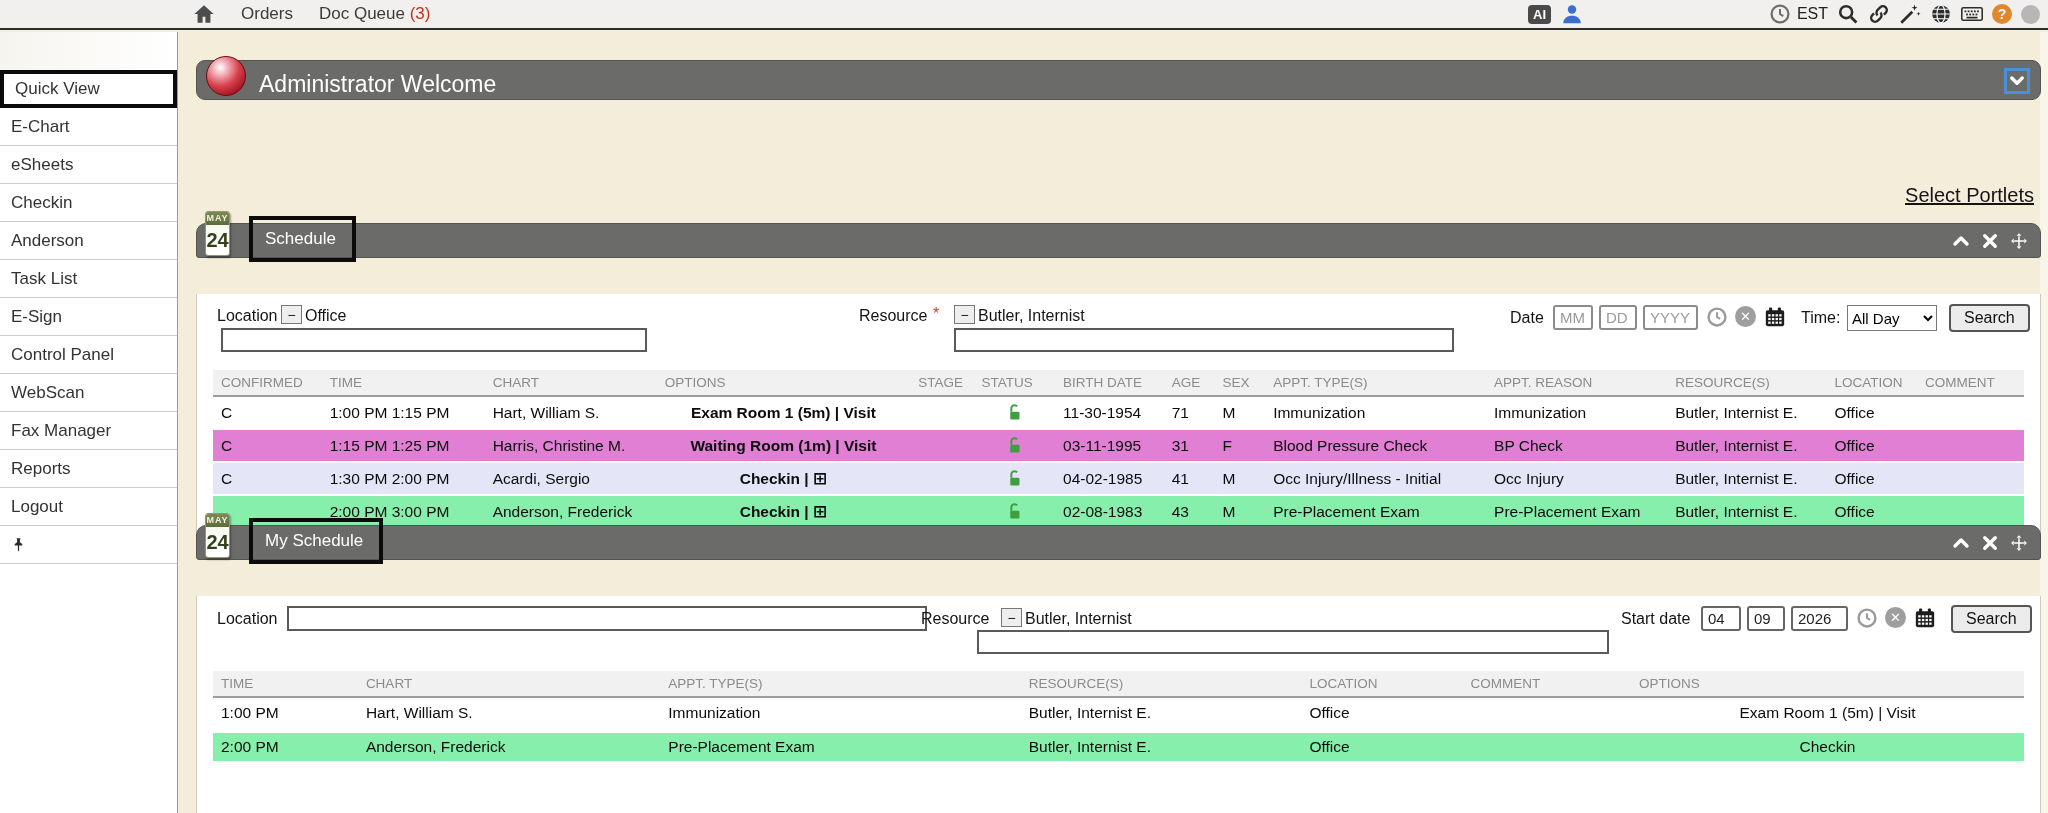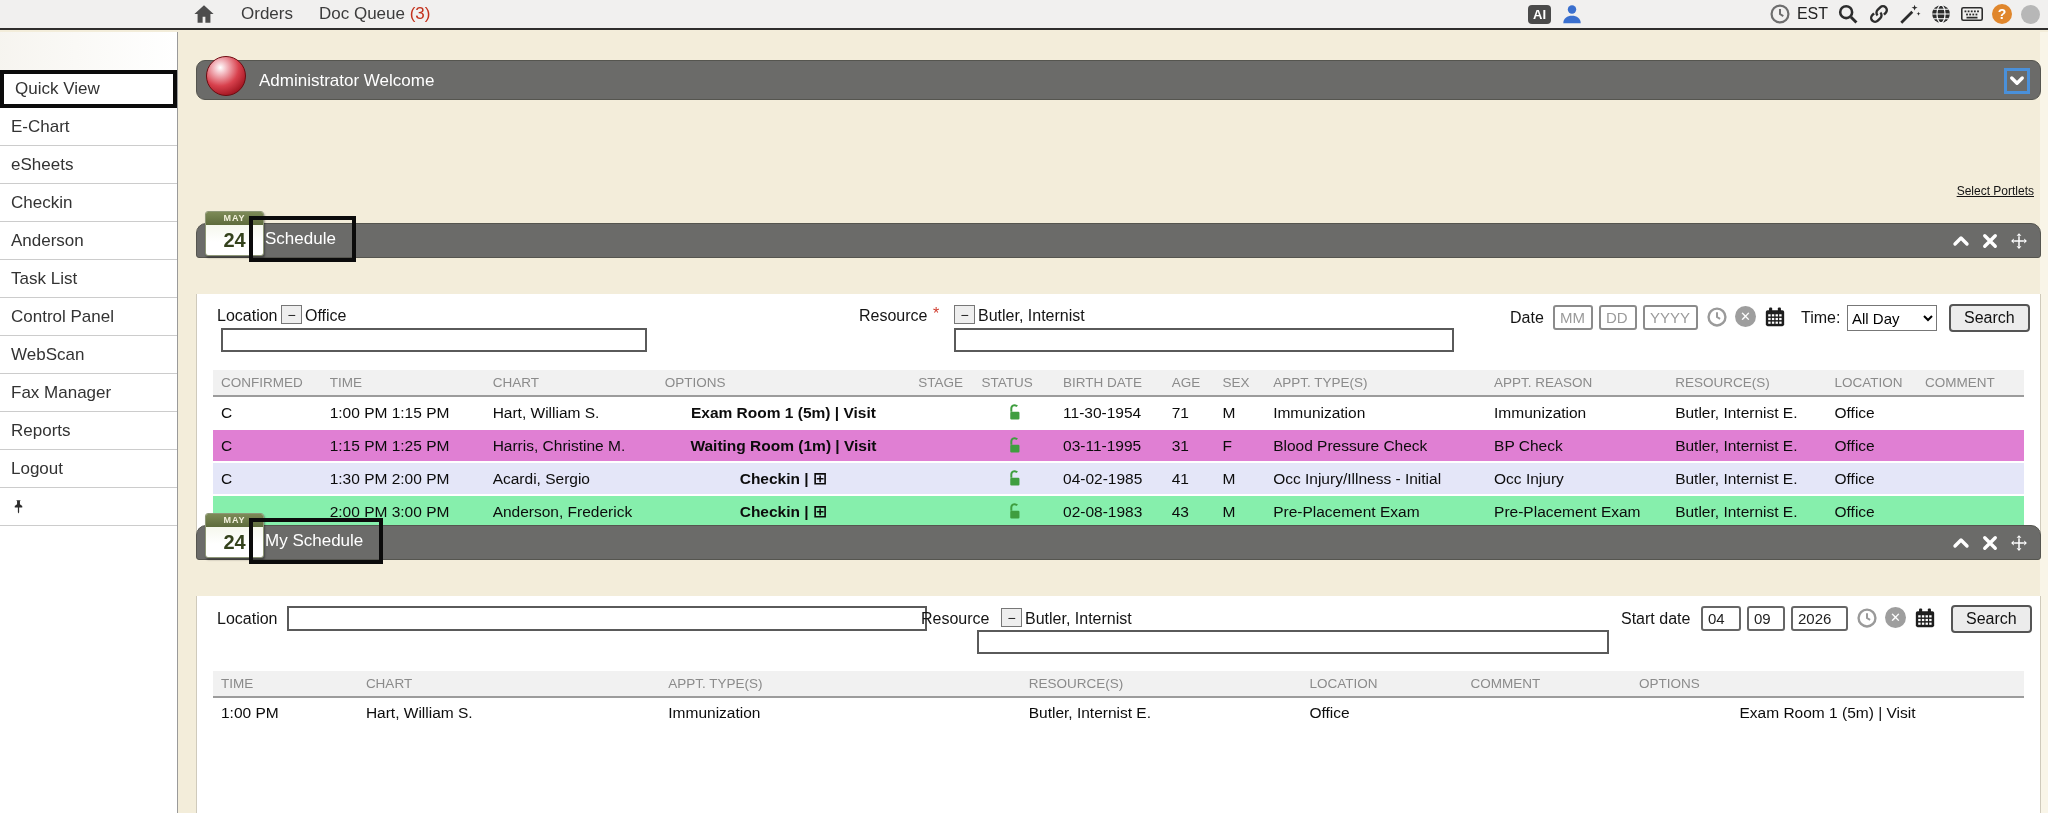--- a/index.html
+++ b/index.html
@@ -26,32 +26,32 @@
   .side-item.selected { border:4px solid #0b0b0b; line-height:30px; }
   .pin-item { height:38px; display:flex; align-items:center; padding-left:11px; border-bottom:1px solid #ccc; }
   .pin-ic { width:15px; height:15px; }
 
   
   .main { position:absolute; left:179px; top:32px; width:1869px; height:781px; background:#f3edda; }
   .right-strip { position:absolute; right:0; top:0; width:8px; height:100%; background:#f9f5e8; }
 
   
   .welcome { position:absolute; left:17px; top:28px; width:1845px; height:40px; background:#6b6b69; border-radius:9px; border:1px solid #55554f; }
-  .welcome-title { position:absolute; left:62px; top:10px; color:#fff; font-size:17px; }
+  .welcome-title { position:absolute; left:62px; top:10px; color:#fff; font-size:23px; }
   .red-ball { position:absolute; left:9px; top:-5px; width:40px; height:40px; border-radius:50%;
     background:radial-gradient(circle at 35% 28%, #ffffff 0%, #f3b9c0 18%, #d8414d 50%, #a31722 78%, #7c0d14 100%); border:1px solid #6e0a10; }
   .welcome-chev { position:absolute; right:10px; top:7px; width:26px; height:26px; border:3px solid #4a90d9; background:transparent; display:flex; align-items:center; justify-content:center; cursor:pointer; }
   .welcome-chev svg { width:18px; height:18px; }
 
-  .select-portlets { position:absolute; top:152px; right:14px; font-size:12px; color:#141414; text-decoration:underline; cursor:pointer; }
+  .select-portlets { position:absolute; top:152px; right:14px; font-size:20px; color:#141414; text-decoration:underline; cursor:pointer; }
 
   
   .portlet { position:absolute; left:17px; width:1845px; }
   .portlet-hd { position:relative; height:35px; background:#6b6b69; border-radius:10px 10px 3px 3px; border:1px solid #55554f; }
-  .cal-icon { position:absolute; left:8px; top:-13px; width:59px; height:45px; background:linear-gradient(180deg,#eef2e0 0%,#ffffff 70%); border:1px solid #8e9777; border-radius:3px; box-shadow:1px 2px 2px rgba(0,0,0,.35); overflow:hidden; }
+  .cal-icon { position:absolute; left:8px; top:-13px; width:25px; height:45px; background:linear-gradient(180deg,#eef2e0 0%,#ffffff 70%); border:1px solid #8e9777; border-radius:3px; box-shadow:1px 2px 2px rgba(0,0,0,.35); overflow:hidden; }
   .cal-icon .cal-month { display:block; background:linear-gradient(180deg,#7d8a57,#5d6b3c); color:#f3f1dd; font-size:9px; font-weight:bold; text-align:center; height:13px; line-height:13px; letter-spacing:1px; }
   .cal-icon .cal-day { display:block; text-align:center; font-size:20px; font-weight:bold; color:#34421c; line-height:30px; }
   .title-box { position:absolute; left:52px; top:-8px; border:4px solid #0b0b0b; color:#fff; font-size:17px; padding:9px 16px 9px 12px; }
   .hd-controls { position:absolute; right:12px; top:8px; display:flex; gap:11px; }
   .hd-controls svg { width:18px; height:18px; cursor:pointer; }
   .portlet-bd { position:relative; background:#fff; border:1px solid #cfcabb; border-top:0;margin-top:36px; }
 
   
   .flabel { position:absolute; font-size:16px; color:#141414; }
   .req { color:#d03c2e; font-size:16px; }
@@ -146,20 +146,21 @@
 </div>
 
 <div class="sidebar">
   <div class="logo-area"></div>
   <div class="side-item selected">Quick View</div>
   <div class="side-item">E-Chart</div>
   <div class="side-item">eSheets</div>
   <div class="side-item">Checkin</div>
   <div class="side-item">Anderson</div>
   <div class="side-item">Task List</div>
+  <div class="side-item">E-Sign</div>
   <div class="side-item">Control Panel</div>
   <div class="side-item">WebScan</div>
   <div class="side-item">Fax Manager</div>
   <div class="side-item">Reports</div>
   <div class="side-item">Logout</div>
   <div class="pin-item">
     <svg class="pin-ic" viewBox="0 0 24 24" fill="#2c2c2c">
         <path d="M15.5 2h-7l1.2 1.5v5L6 11v2.5h5V21l1 2 1-2v-7.5h5V11l-3.7-2.5v-5z"></path>
       </svg>
   </div>
@@ -451,17 +452,26 @@
         <tbody>
           <tr class="hl-white">
             <td>1:00 PM</td>
             <td>Hart, William S.</td>
             <td>Immunization</td>
             <td>Butler, Internist E.</td>
             <td>Office</td>
             <td></td>
             <td class="opt-n">Exam Room 1 (5m) | Visit</td>
           </tr>
+          <tr class="hl-cyan">
+            <td>2:00 PM</td>
+            <td>Anderson, Frederick</td>
+            <td>Pre-Placement Exam</td>
+            <td>Butler, Internist E.</td>
+            <td>Office</td>
+            <td></td>
+            <td class="opt-n">Checkin</td>
+          </tr>
         </tbody>
       </table>
     </div>
   </div>
 </div>
 
 </body></html>

